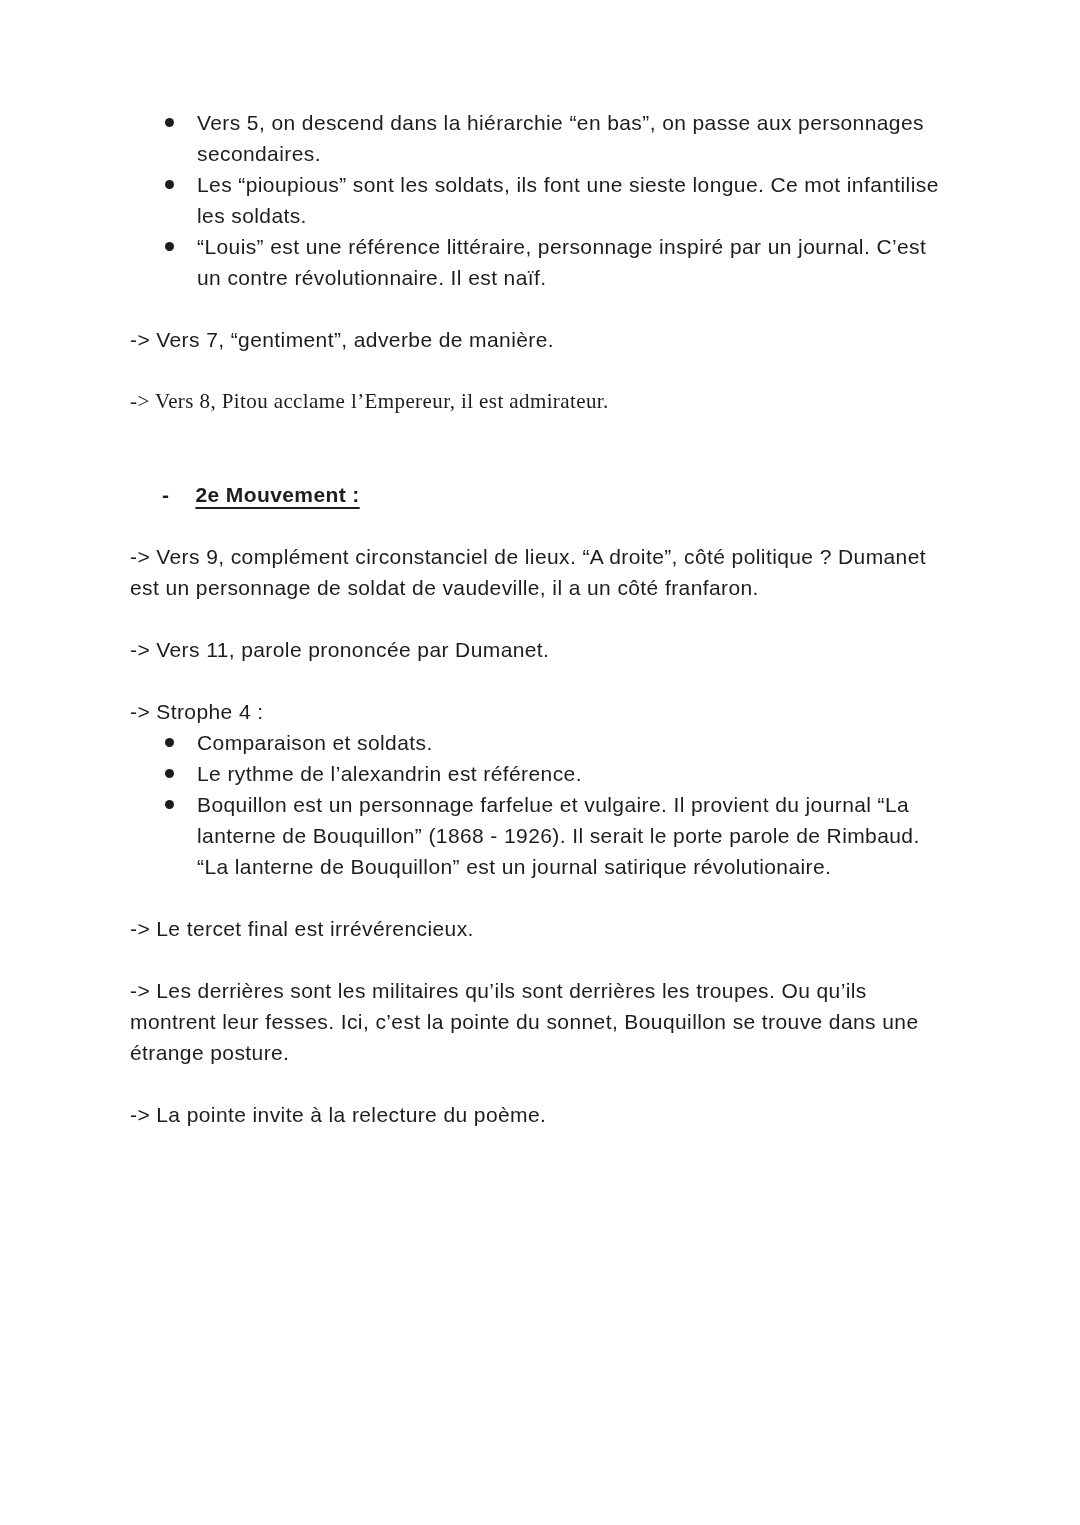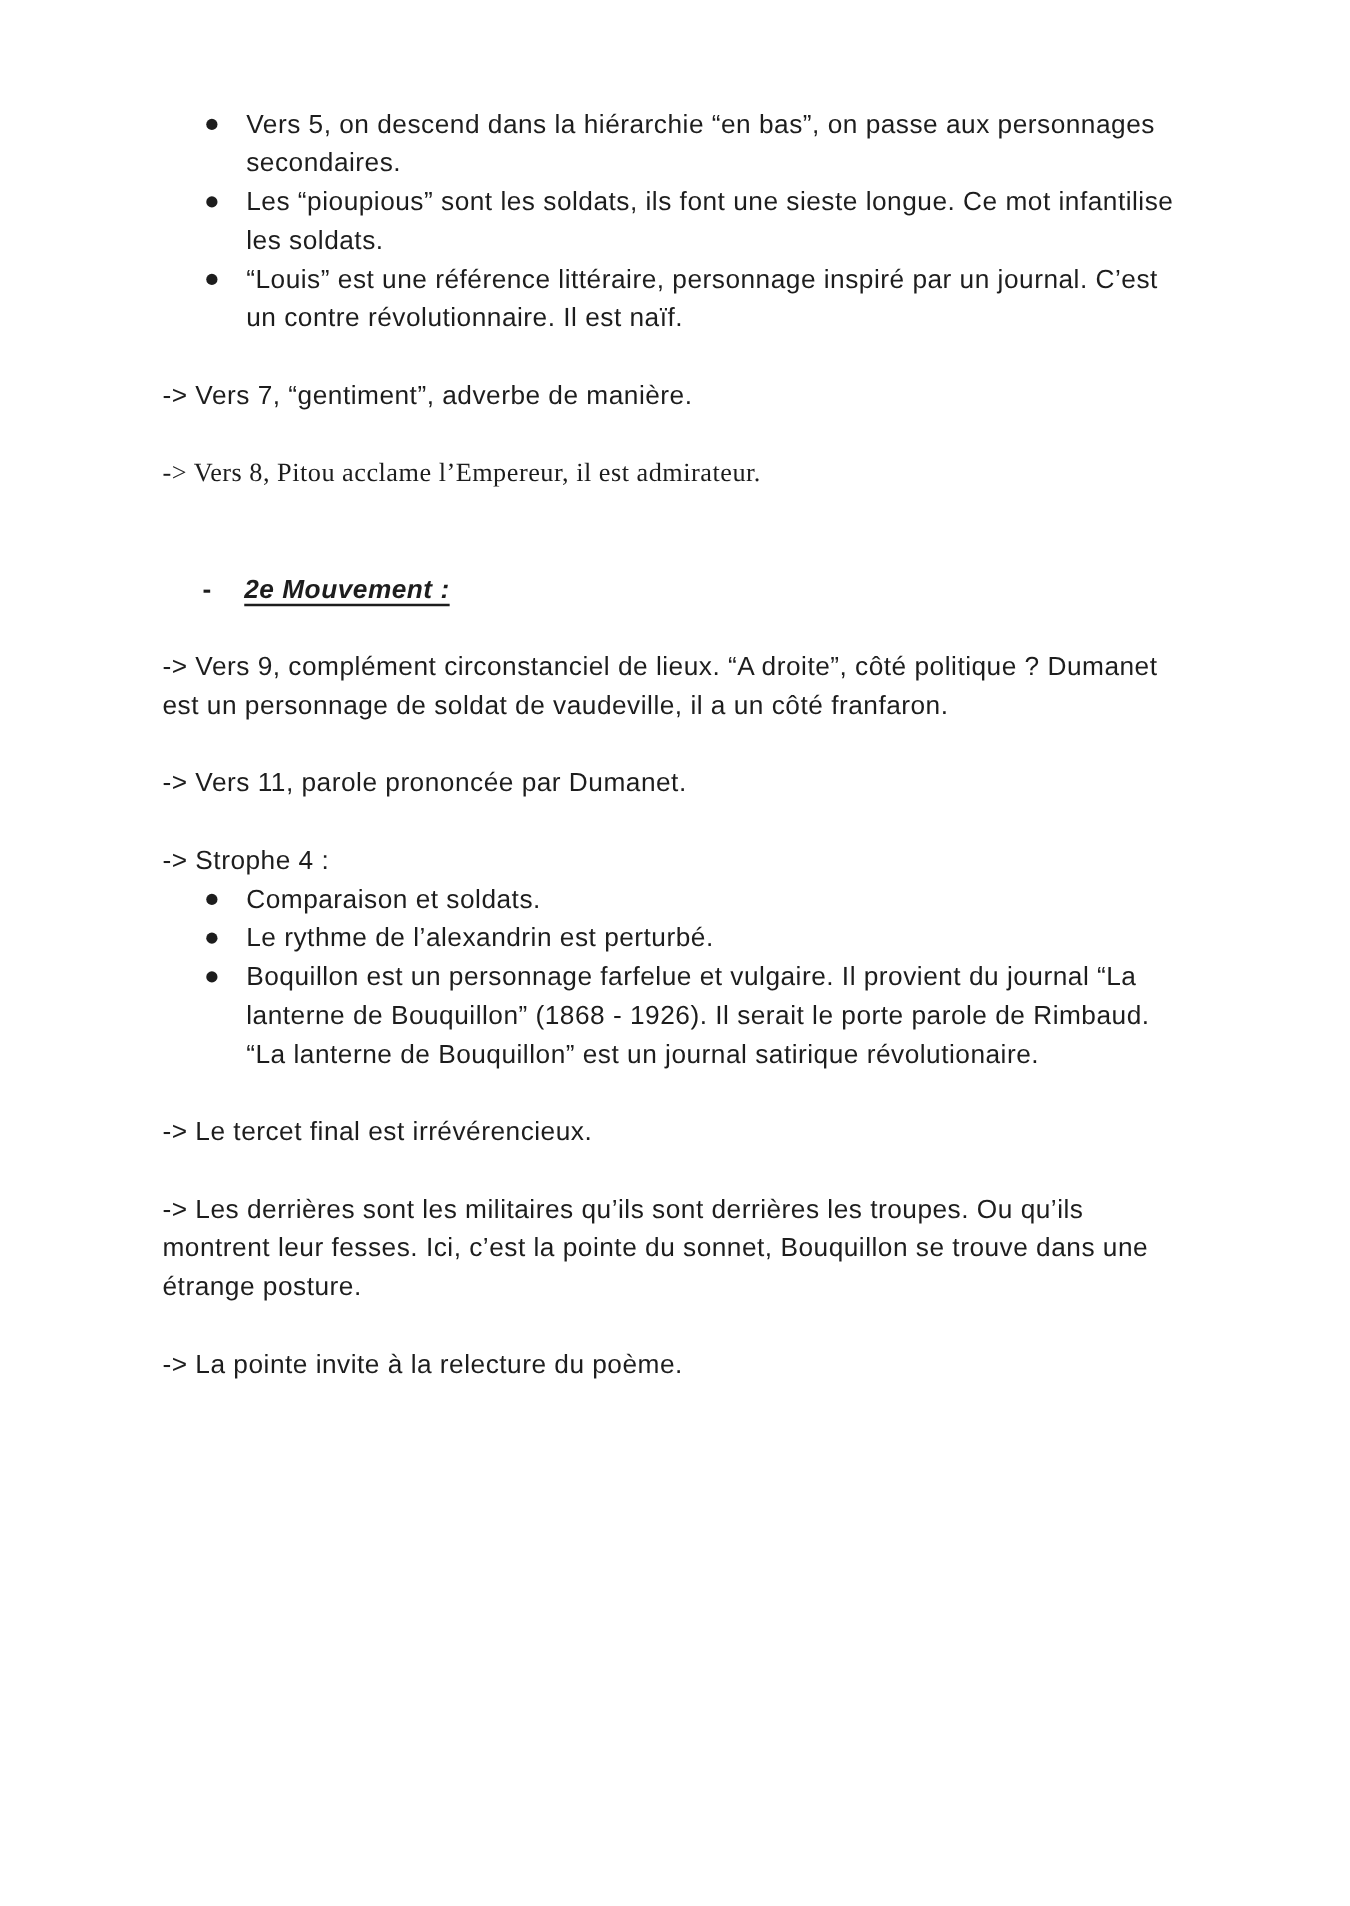--- a/index.html
+++ b/index.html
@@ -2,21 +2,21 @@
 <html lang="fr"><head>
 <meta charset="utf-8">
 <style>
   html, body { margin: 0; padding: 0; background: #ffffff; }
   .page {
     width: 1080px;
     height: 1525px;
     box-sizing: border-box;
     background: #ffffff;
     color: #1d1d1d;
-    padding: 84px 130px 0 130px;
+    padding: 107px 130px 0 130px;
     font-family: "Liberation Sans", "DejaVu Sans", sans-serif;
     font-size: 21px;
     line-height: 31px;
     letter-spacing: 0.4px;
   }
   p { margin: 0 0 31px 0; }
   p.mb0 { margin-bottom: 0; }
   p.mb2 { margin-bottom: 62px; font-family: Liberation Serif, serif; }
   ul.bullets {
     list-style: none;
@@ -37,21 +37,20 @@
     margin: 0 0 31px 0;
     padding-left: 32px;
   }
   .heading .dash { font-weight: 700; }
   .heading .hlabel {
     margin-left: 26px;
     font-weight: 700;
     text-decoration: underline;
     text-decoration-thickness: 2px;
     text-underline-offset: 5px;
-    font-style: italic;
   }
 </style>
 </head>
 <body>
 
 <div class="page">
 
   <ul class="bullets">
     <li>
       <span class="dot"></span>
@@ -78,21 +77,21 @@
   <p>-&gt; Vers 11, parole prononcée par Dumanet.</p>
   <p class="mb0">-&gt; Strophe 4 :</p>
 
   <ul class="bullets">
     <li>
       <span class="dot"></span>
       <span>Comparaison et soldats.</span>
     </li>
     <li>
       <span class="dot"></span>
-      <span>Le rythme de l’alexandrin est perturbé.</span>
+      <span>Le rythme de l’alexandrin est référence.</span>
     </li>
     <li>
       <span class="dot"></span>
       <span>Boquillon est un personnage farfelue et vulgaire. Il provient du journal “La lanterne de Bouquillon” (1868 - 1926). Il serait le porte parole de Rimbaud. “La lanterne de Bouquillon” est un journal satirique révolutionaire.</span>
     </li>
   </ul>
 
   <p>-&gt; Le tercet final est irrévérencieux.</p>
   <p>-&gt; Les derrières sont les militaires qu’ils sont derrières les troupes. Ou qu’ils montrent leur fesses. Ici, c’est la pointe du sonnet, Bouquillon se trouve dans une étrange posture.</p>
   <p class="mb0">-&gt; La pointe invite à la relecture du poème.</p>

